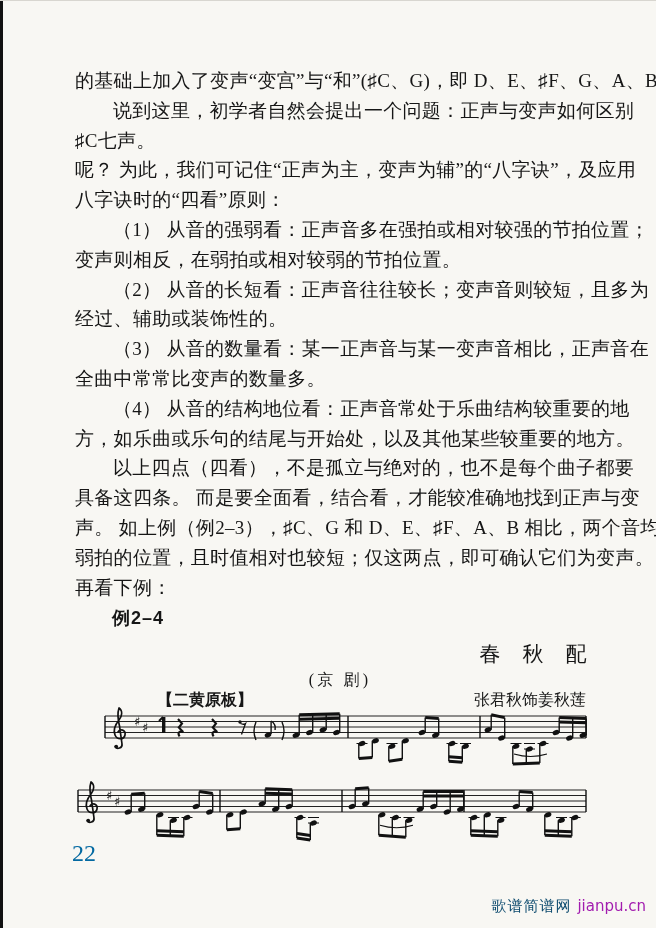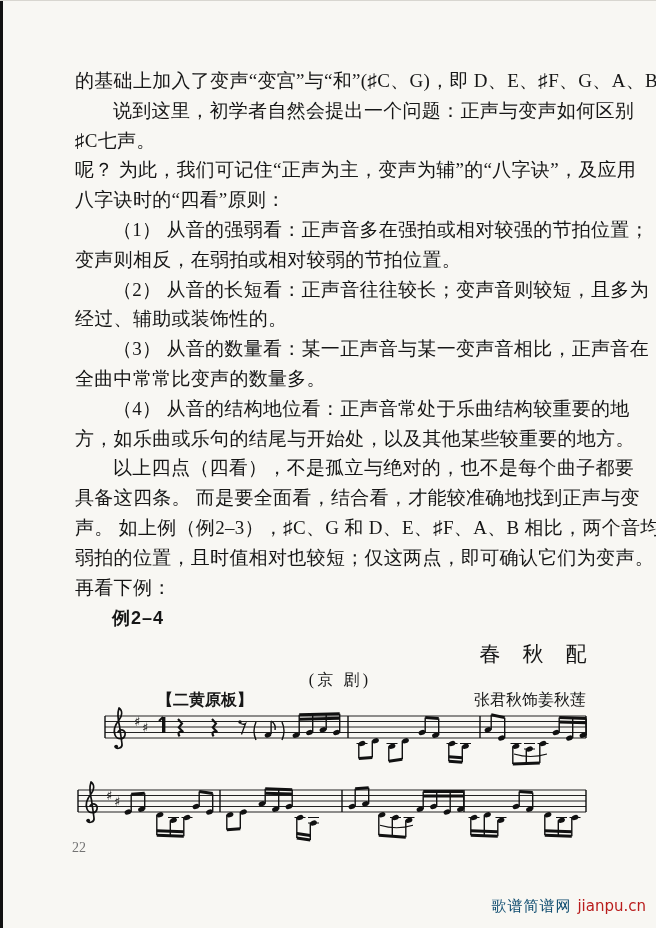--- a/index.html
+++ b/index.html
@@ -40,29 +40,29 @@
     position:absolute;left:157px;top:690px;font-size:16px;font-weight:bold;
     font-family:"Liberation Sans","DejaVu Sans",sans-serif;
   }
   .performer-label{
     position:absolute;right:70px;top:690px;font-size:16px;font-weight:500;
   }
   .staff-svg{position:absolute;left:70px;}
   #staff1{top:700px;}
   #staff2{top:776px;}
   .page-number{
-    position:absolute;left:72px;top:840px;font-size:14px;
-    font-family:"Liberation Serif","DejaVu Serif",serif;color:#737373;
+    position:absolute;left:72px;top:840px;font-size:24px;
+    font-family:"Liberation Serif","DejaVu Serif",serif;color:#0369a1;
   }
   .watermark{
     position:absolute;right:10px;bottom:12px;font-size:15px;
     font-family:"DejaVu Sans","Liberation Sans",sans-serif;
   }
   .watermark .wm-site{color:#0c4a6e;letter-spacing:1px;}
-  .watermark .wm-link{color:#b91c1c;margin-left:6px;}
+  .watermark .wm-link{color:#a21caf;margin-left:6px;}
 </style>
 </head>
 <body>
 
 <div class="page">
   <div class="spine-edge"></div>
   <div class="top-hairline"></div>
 
   <div class="body-text" id="body-lines">
       <div class="line">的基础上加入了变声“变宫”与“和”(♯C、G)，即 D、E、♯F、G、A、B、</div>

